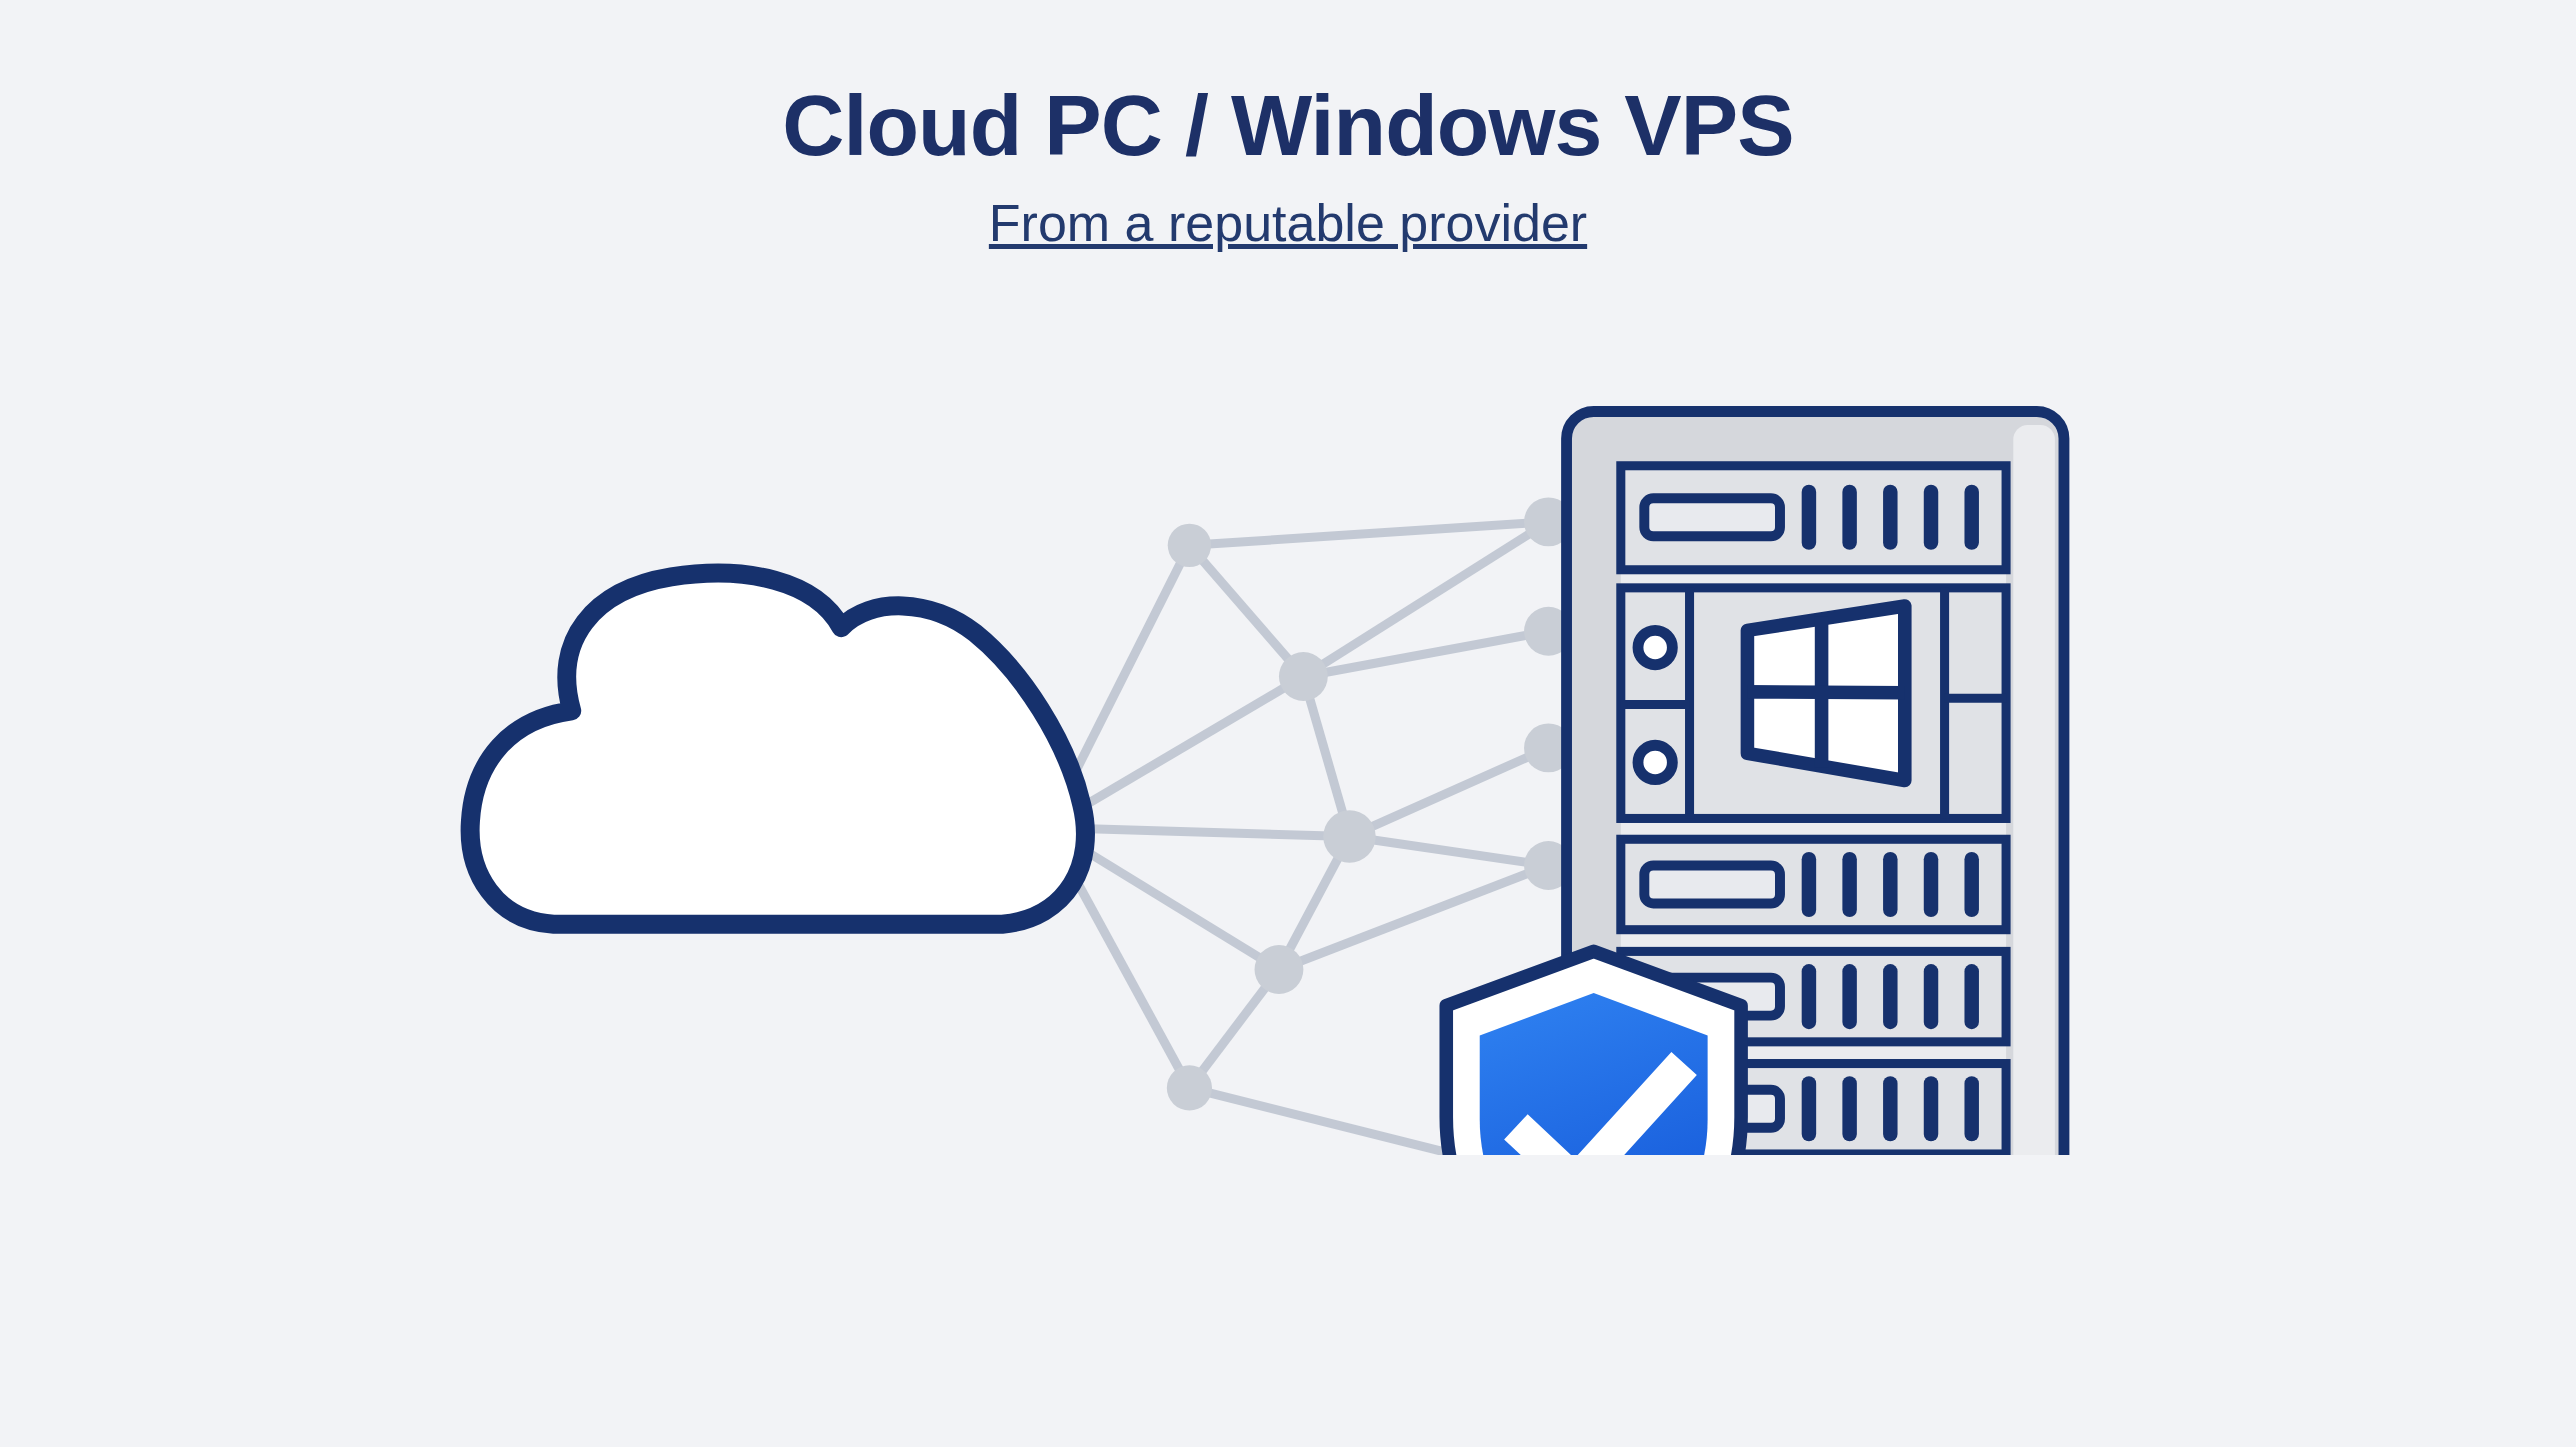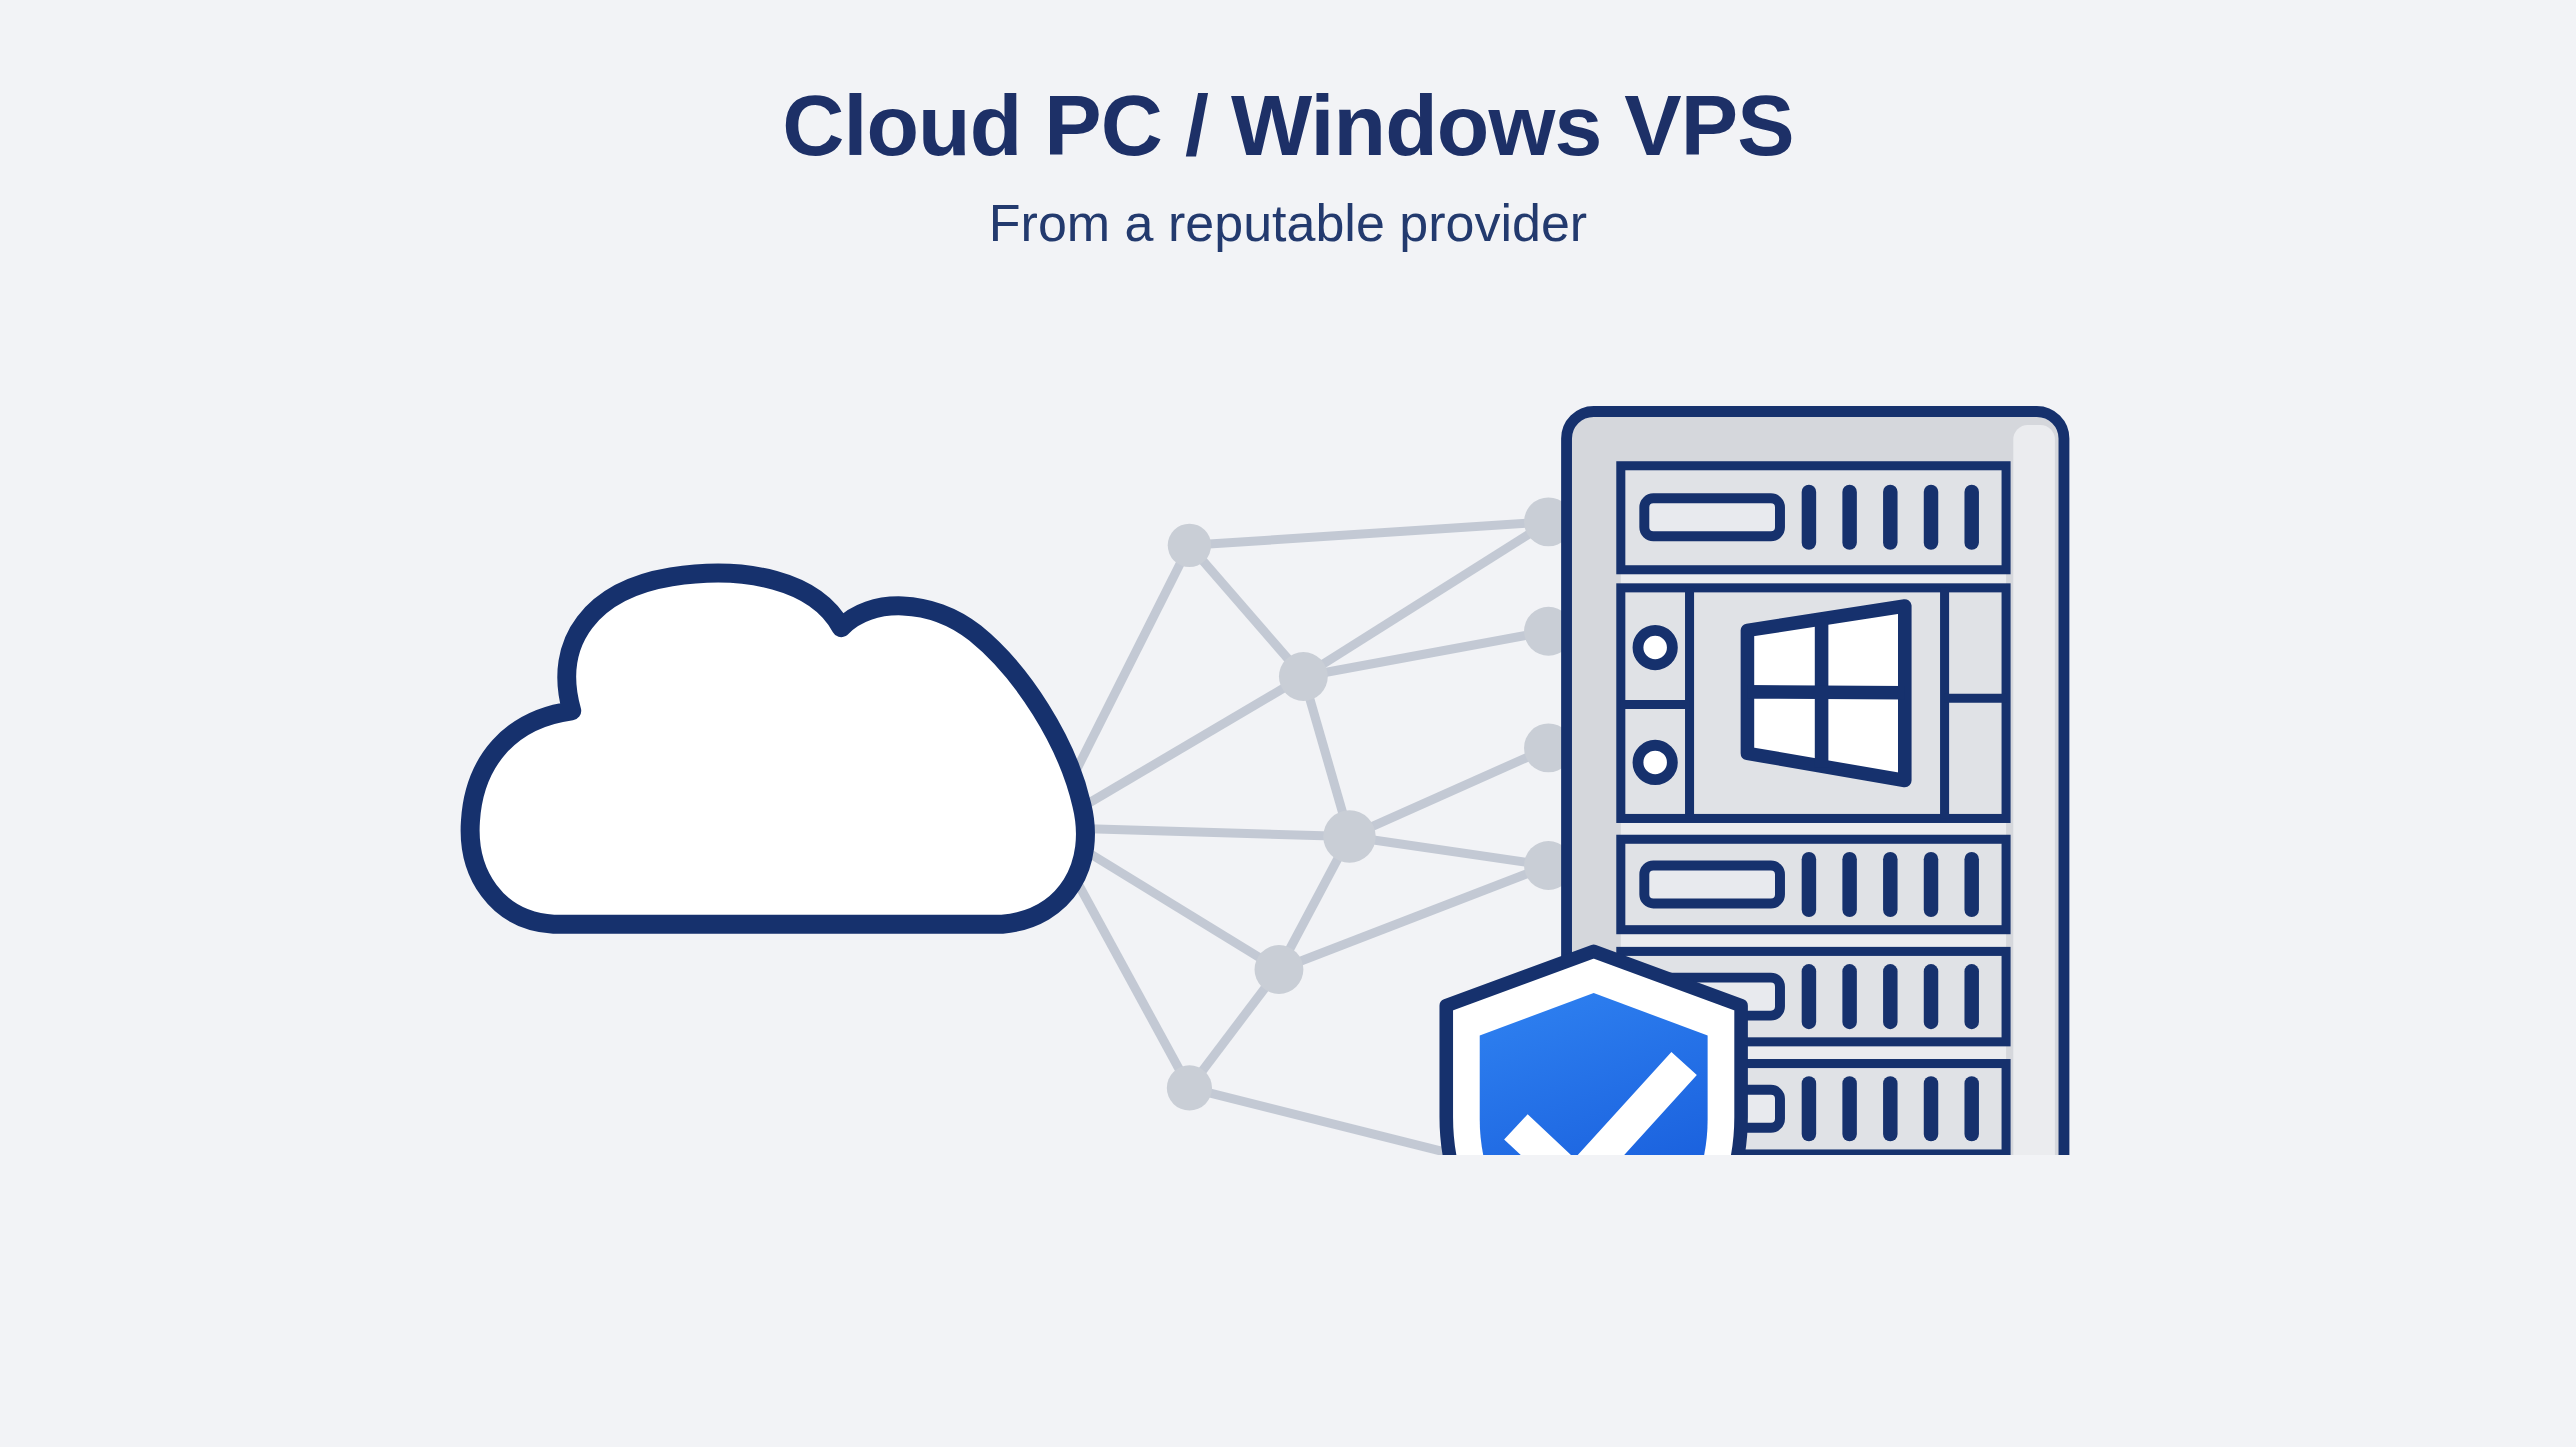--- a/index.html
+++ b/index.html
@@ -10,20 +10,21 @@
   h1 {
     margin: 0;
     font: 700 86px/1.15 "Liberation Sans", sans-serif;
     color: var(--title-navy, #1d3067);
     letter-spacing: -0.9px;
   }
   header p {
     margin: 20px 0 0 0;
     font: 400 52px/1.1 "Liberation Sans", sans-serif;
     color: var(--subtitle-navy, #233a6e);
+    text-decoration: underline;
   }
 
   svg.scene { position: absolute; inset: 0; width: 2576px; height: 1447px; display: block; }
 
   .edge   { stroke: var(--line-gray, #c3c9d4); stroke-width: 10; fill: none; }
   .node   { fill: var(--node-gray, #c9ced6); }
 
   .cloud  { fill: #ffffff; stroke: var(--navy, #16316d); stroke-width: 21; stroke-linejoin: round; }
 
   .srv-body { fill: var(--server-body, #d5d7dc); stroke: var(--navy, #16316d); stroke-width: 12; }

